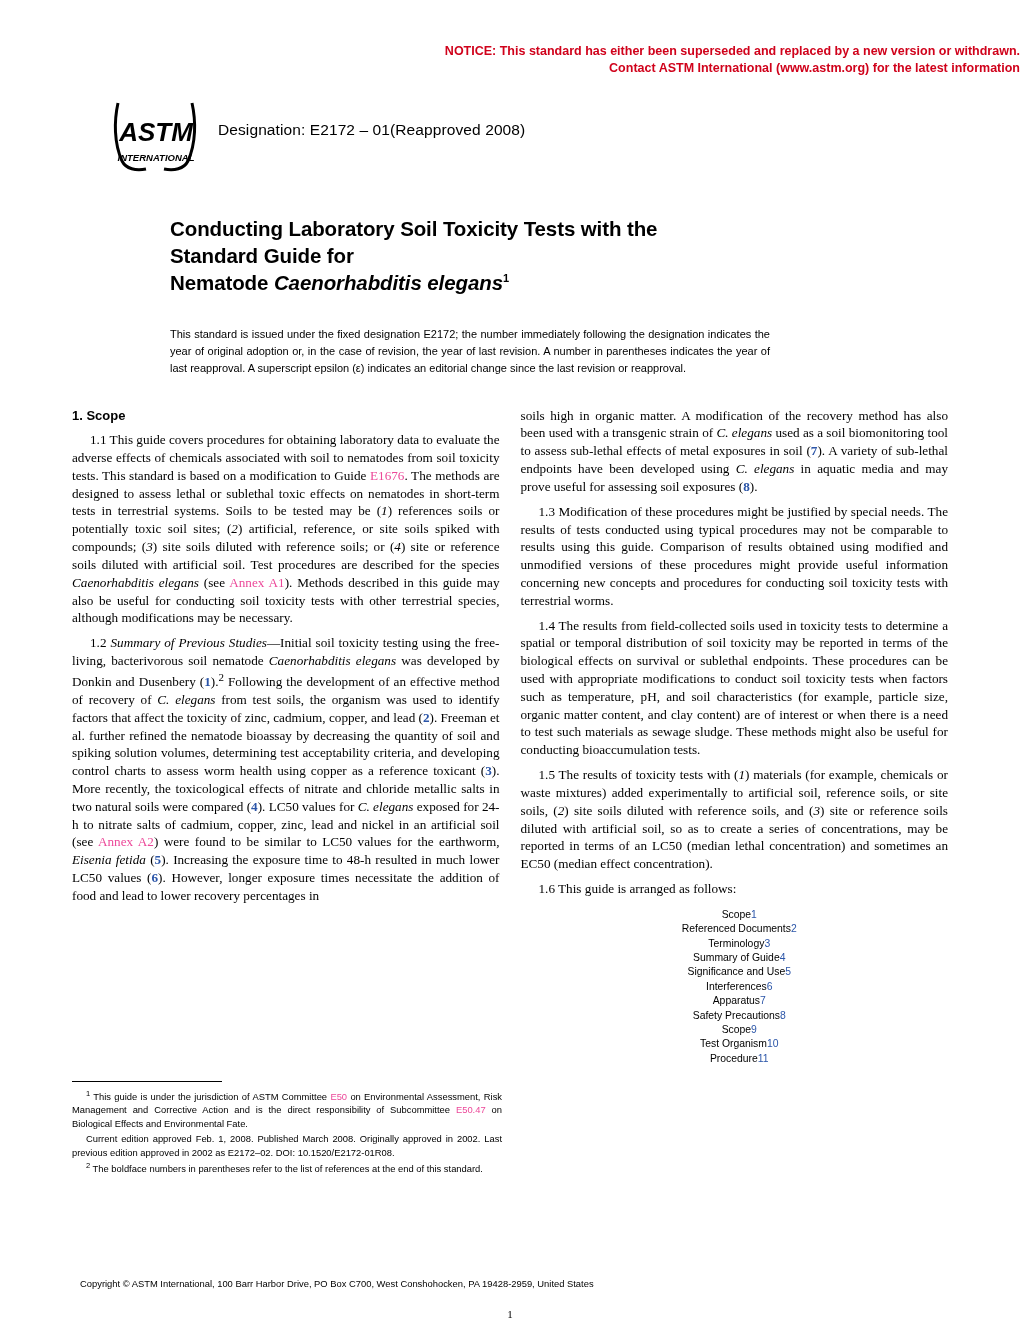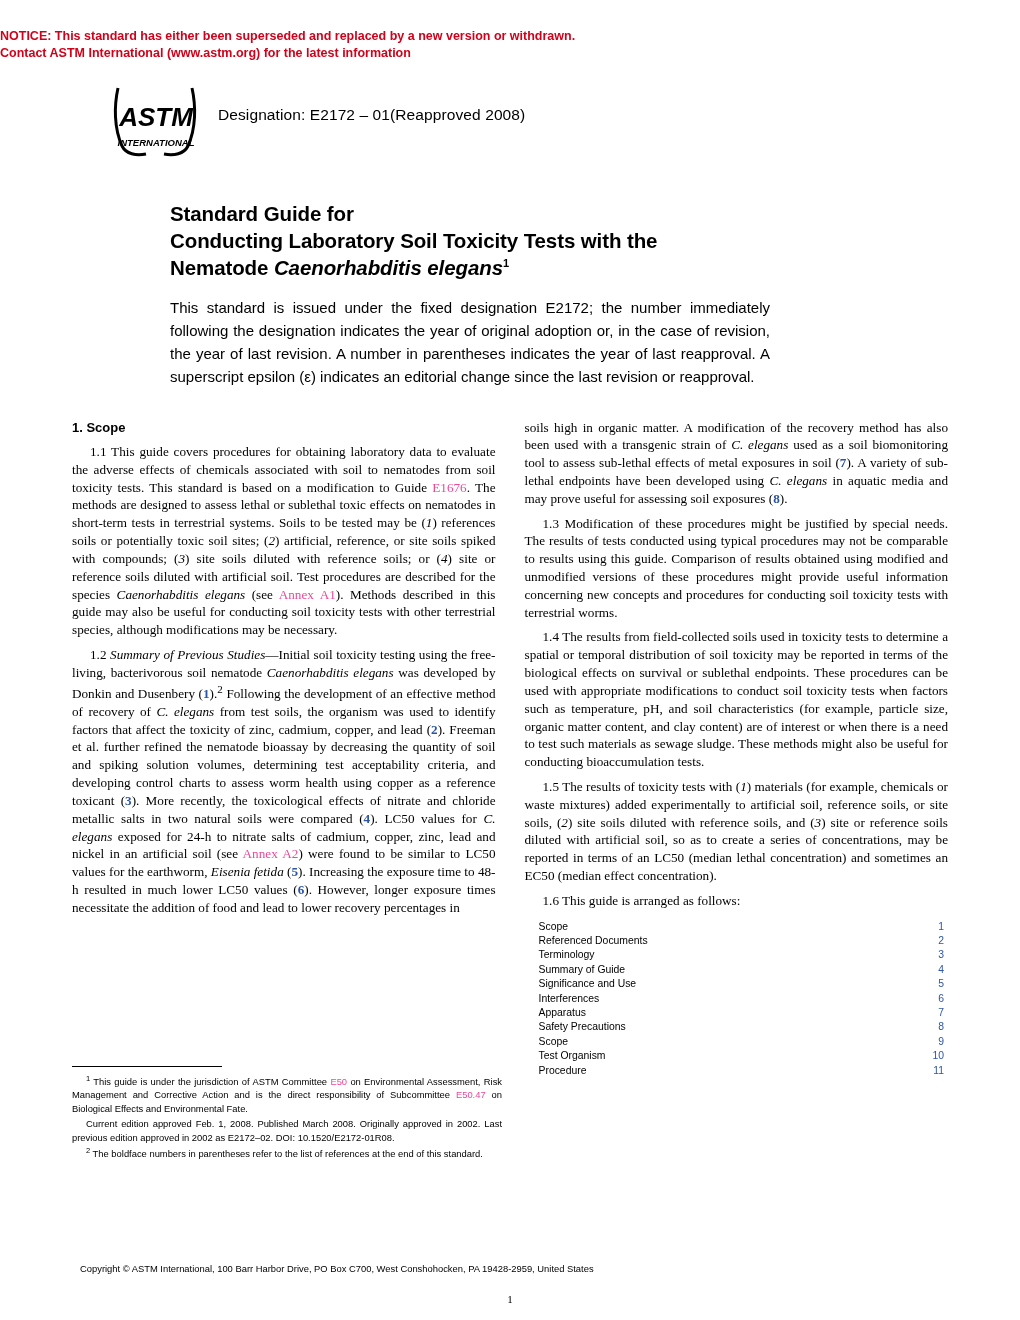--- a/index.html
+++ b/index.html
@@ -18,27 +18,27 @@
   .page {
     position: relative;
     width: 1020px;
     height: 1320px;
     box-sizing: border-box;
     padding: 0;
   }
 
   
   .notice {
-    text-align: left;
+    text-align: right;
     color: #d0021b;
     font-family: "Liberation Sans", sans-serif;
     font-weight: bold;
     font-size: 12.5px;
     line-height: 1.35;
-    margin-top: 28px;
+    margin-top: 43px;
   }
   .notice div { white-space: nowrap; }
 
   
   .header {
     margin-top: 22px;
     display: flex;
     align-items: flex-start;
     padding-left: 112px;
   }
@@ -68,34 +68,34 @@
     font-family: "Liberation Sans", sans-serif;
     font-weight: bold;
     font-size: 20.5px;
     line-height: 1.33;
     letter-spacing: -0.1px;
   }
   .title .ital { font-style: italic; }
   .title sup { font-size: 11px; font-weight: bold; vertical-align: super; }
 
   .standard-note {
-    margin-top: 14px;
-    font-family: "Liberation Sans", sans-serif;
-    font-size: 15px;
+    margin-top: 29px;
+    font-family: "Liberation Sans", sans-serif;
+    font-size: 11px;
     line-height: 1.55;
     text-align: justify;
     width: 600px;
   }
 
   
   .columns {
     margin-top: 30px;
     padding: 0 72px;
     display: flex;
-    gap: 29px;
+    gap: 21px;
   }
   .col {
     width: 430px;
     font-size: 13.2px;
     line-height: 1.35;
     text-align: justify;
   }
   .sec-head {
     font-family: "Liberation Sans", sans-serif;
     font-weight: bold;
@@ -113,21 +113,21 @@
   
   .contents {
     margin-top: 10px;
     font-family: "Liberation Sans", sans-serif;
     font-size: 10.4px;
     line-height: 1.0;
     padding-left: 14px;
   }
   .contents-row {
     display: flex;
-    justify-content: space-between;
+    justify-content: center;
     padding: 2.0px 0;
   }
   .contents-row .num { color: #2b55a8; padding-right: 4px; }
 
   
   .footnotes {
     position: absolute;
     left: 72px;
     top: 1038px;
     width: 430px;
@@ -180,22 +180,22 @@
         <path d="M80 4 C84 22 84 44 76 62 C72 70 62 72 52 70" fill="none" stroke="#000" stroke-width="3"></path>
         <text x="44" y="42" font-family="Liberation Sans, sans-serif" font-size="26" font-weight="bold" font-style="italic" text-anchor="middle" fill="#000">ASTM</text>
         <text x="44" y="62" font-family="Liberation Sans, sans-serif" font-size="9.5" font-weight="bold" font-style="italic" text-anchor="middle" fill="#000">INTERNATIONAL</text>
       </svg>
     </div>
     <div class="designation">Designation: E2172 – 01(Reapproved 2008)</div>
   </div>
 
   <div class="titleblock">
     <div class="title">
+      <div>Conducting Laboratory Soil Toxicity Tests with the</div>
       <div>Standard Guide for</div>
-      <div>Conducting Laboratory Soil Toxicity Tests with the</div>
       <div><span>Nematode </span><span class="ital">Caenorhabditis elegans</span><sup>1</sup></div>
     </div>
 
     <div class="standard-note">This standard is issued under the fixed designation E2172; the number immediately following the designation indicates the year of original adoption or, in the case of revision, the year of last revision. A number in parentheses indicates the year of last reapproval. A superscript epsilon (ε) indicates an editorial change since the last revision or reapproval.</div>
   </div>
 
   <div class="columns">
 
     <div class="col">
       <div class="sec-head">1. Scope</div>

